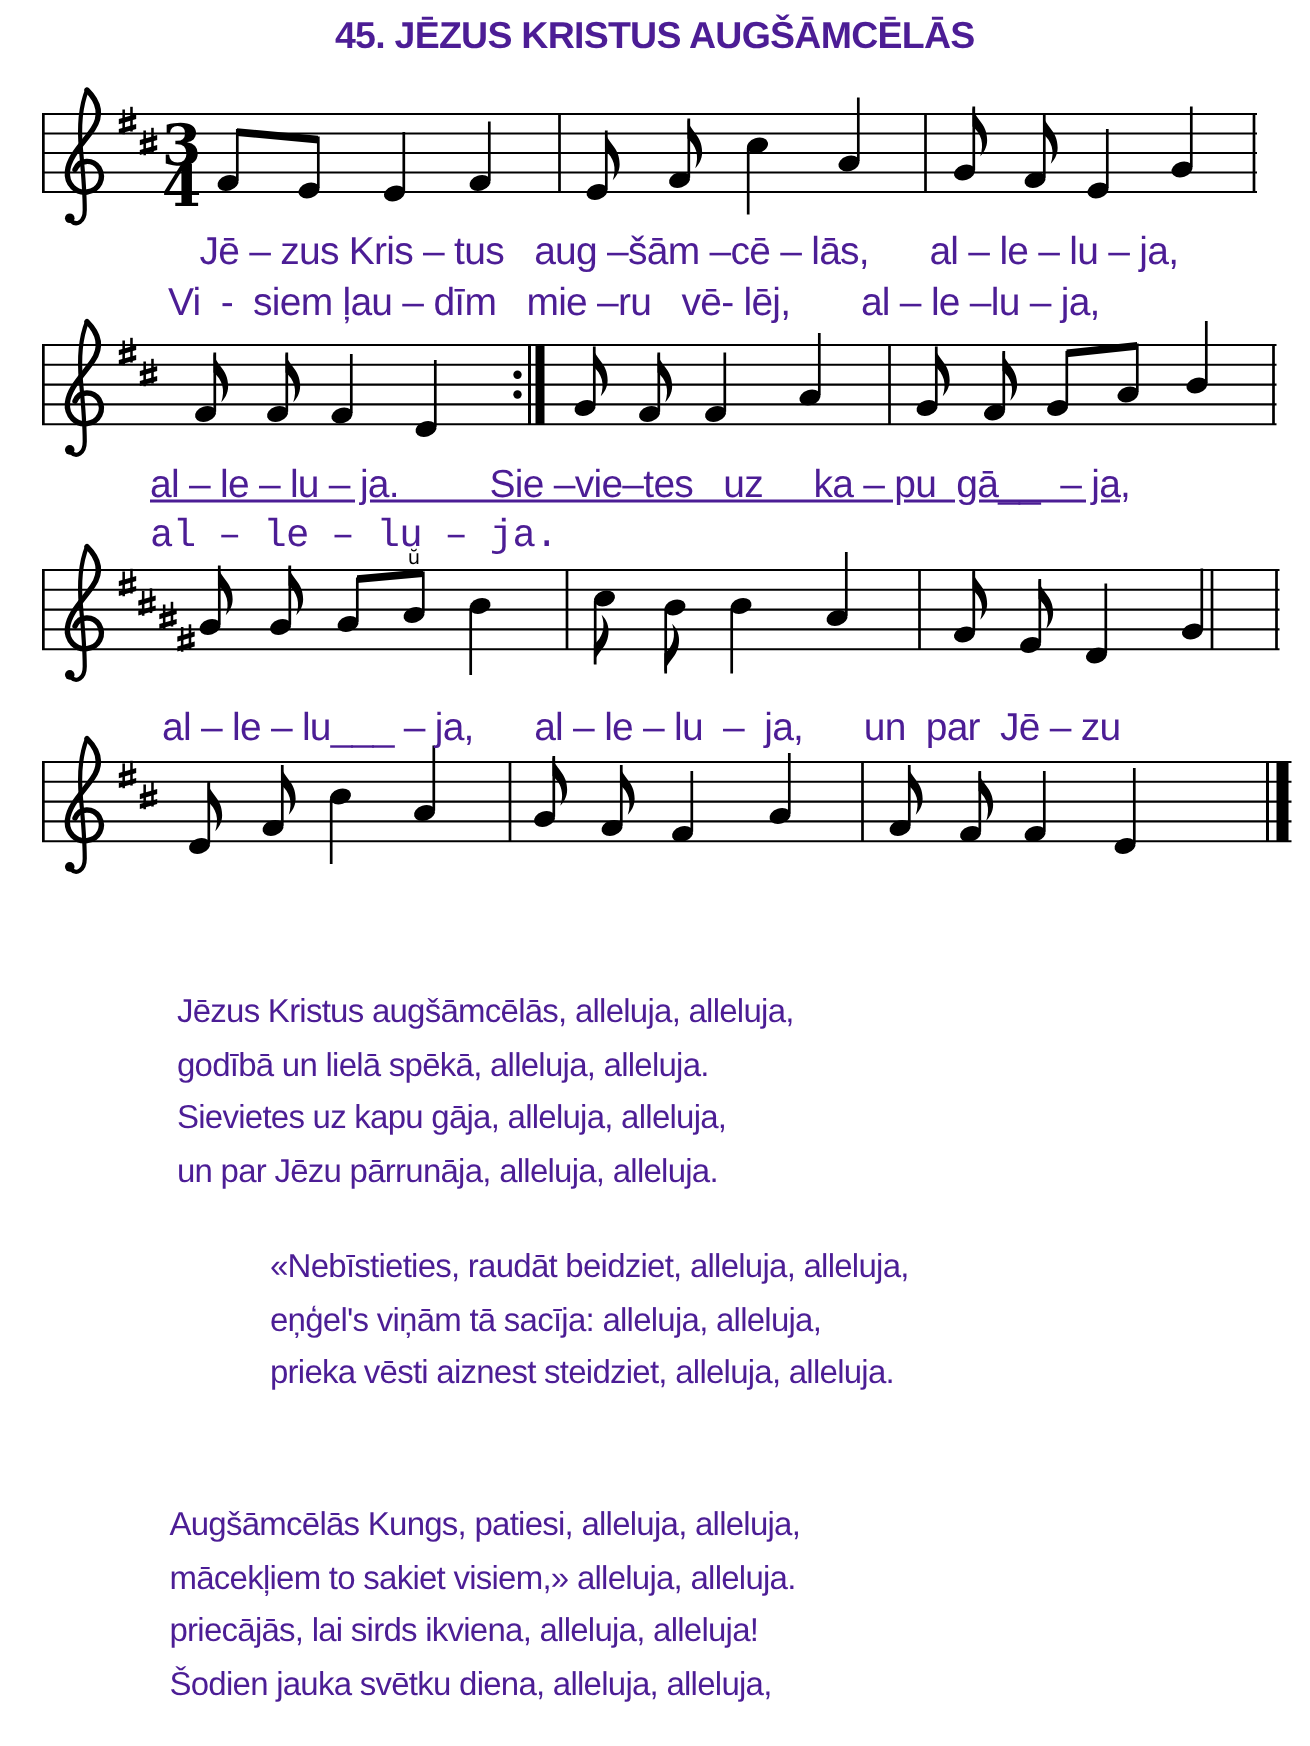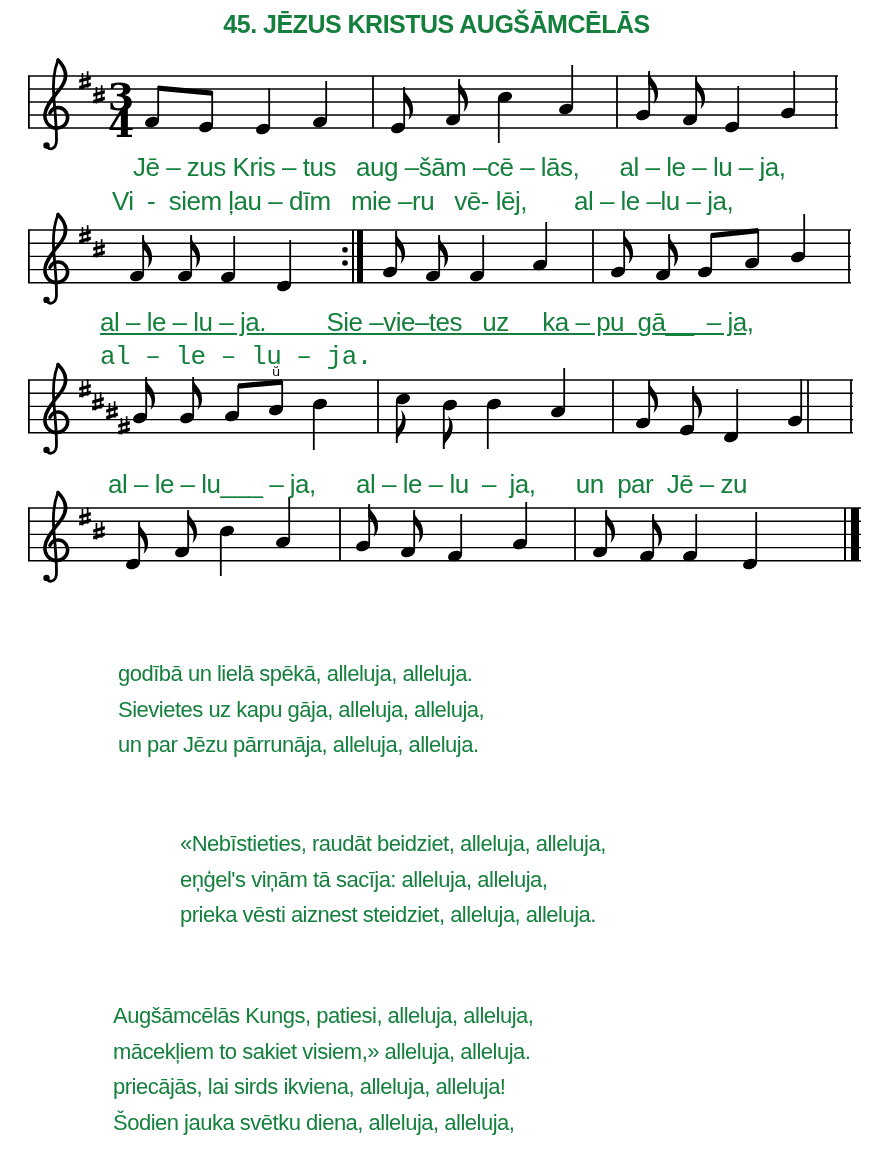--- a/index.html
+++ b/index.html
@@ -1,16 +1,16 @@
 <!DOCTYPE html>
 <html><head>
 <meta charset="utf-8">
 <style>
   html,body{margin:0;padding:0;background:#fff;}
-  .page{position:relative;width:873px;height:1164px;background:#fff;color:#15803d;
+  .page{position:relative;width:873px;height:1164px;background:#fff;color:#4c1d95;
         font-family:"Liberation Sans",sans-serif;overflow:hidden;}
   .title{position:absolute;top:10px;left:0;width:873px;text-align:center;
          font-size:25px;font-weight:bold;letter-spacing:-0.5px;}
   #score-svg{position:absolute;top:0;left:0;}
   .lyric{position:absolute;font-size:26px;letter-spacing:-0.5px;white-space:pre;}
   #ly1{left:133px;top:152px;}
   #ly2{left:112px;top:186px;}
   #ly3{left:100px;top:307px;text-decoration:underline;}
   #ly4{left:100px;top:342px;font-family:Liberation Mono, monospace;}
   #ly5{left:108px;top:469px;}
@@ -401,20 +401,21 @@
       </g>
     </svg>
 
   <div class="lyric" id="ly1">Jē – zus Kris – tus   aug –šām –cē – lās,      al – le – lu – ja,</div>
   <div class="lyric" id="ly2">Vi  -  siem ļau – dīm   mie –ru   vē- lēj,       al – le –lu – ja,</div>
   <div class="lyric" id="ly3">al – le – lu – ja.         Sie –vie–tes   uz     ka – pu  gā__  – ja,</div>
   <div class="lyric" id="ly4">al – le – lu – ja.</div>
   <div class="lyric" id="ly5">al – le – lu___ – ja,      al – le – lu  –  ja,      un  par  Jē – zu</div>
 
   <div class="verse" id="v1">
+    <div>Jēzus Kristus augšāmcēlās, alleluja, alleluja,</div>
     <div>godībā un lielā spēkā, alleluja, alleluja.</div>
     <div>Sievietes uz kapu gāja, alleluja, alleluja,</div>
     <div>un par Jēzu pārrunāja, alleluja, alleluja.</div>
   </div>
   <div class="verse" id="v2">
     <div>«Nebīstieties, raudāt beidziet, alleluja, alleluja,</div>
     <div>eņģel's viņām tā sacīja: alleluja, alleluja,</div>
     <div>prieka vēsti aiznest steidziet, alleluja, alleluja.</div>
   </div>
   <div class="verse" id="v3">

